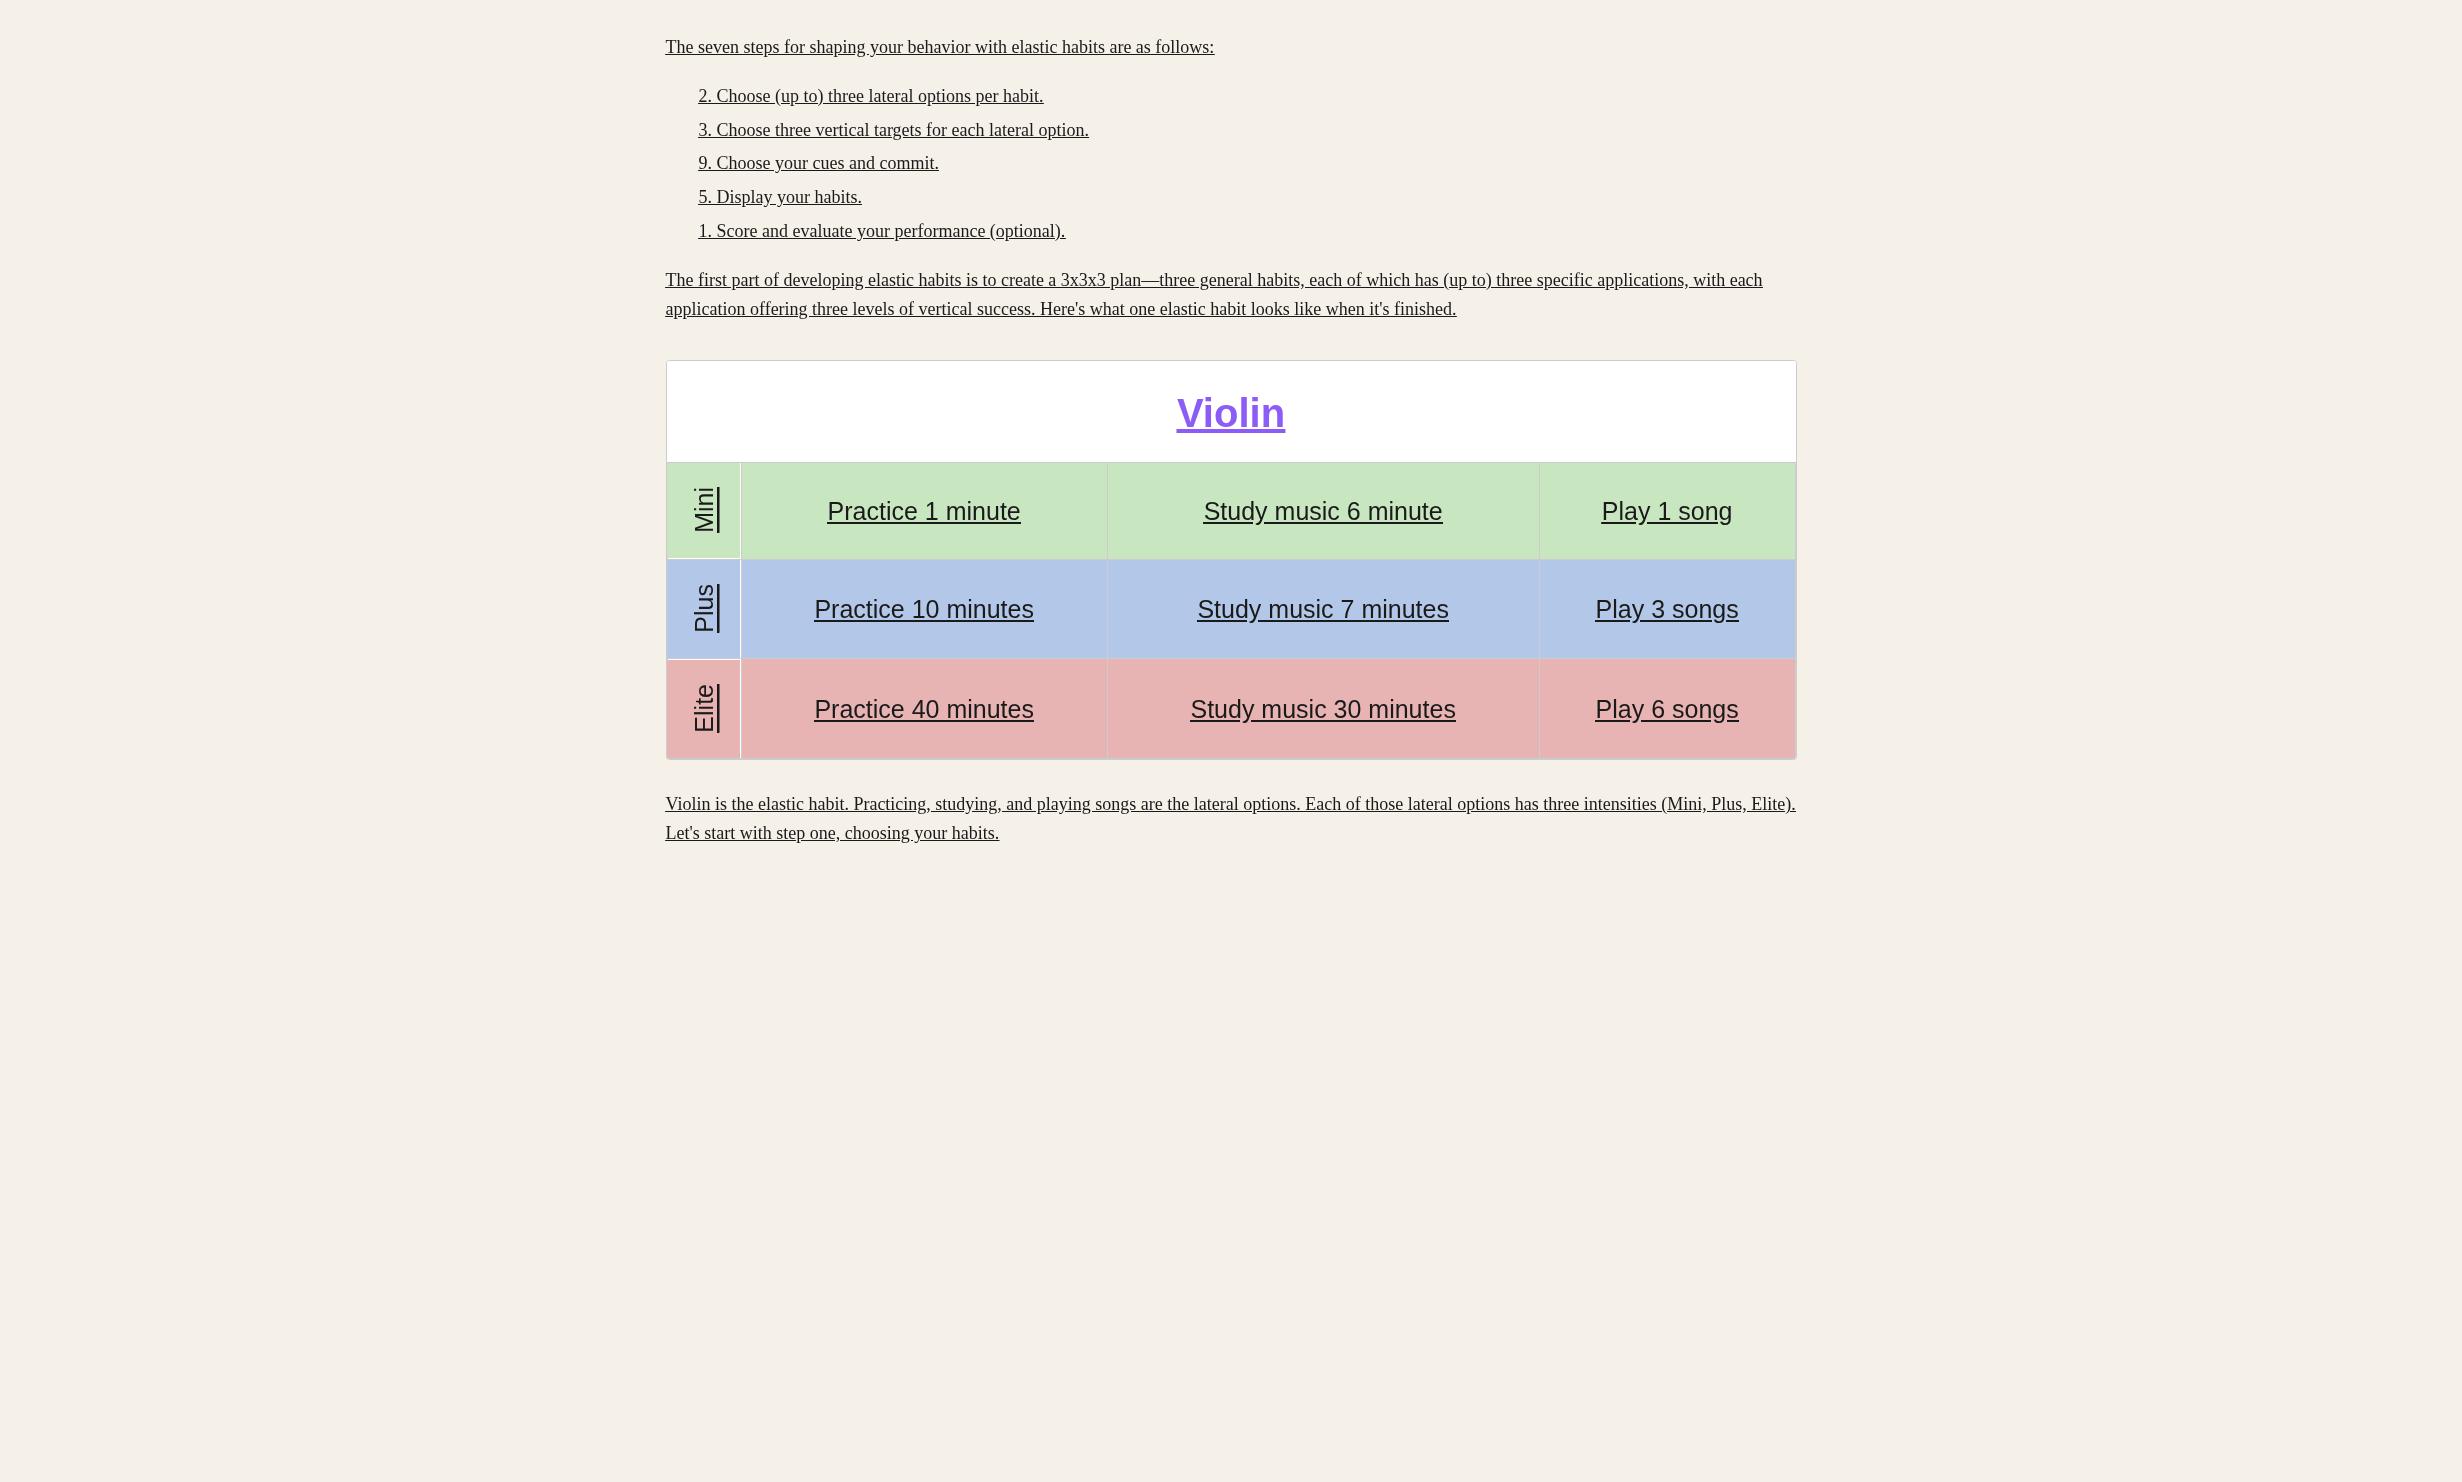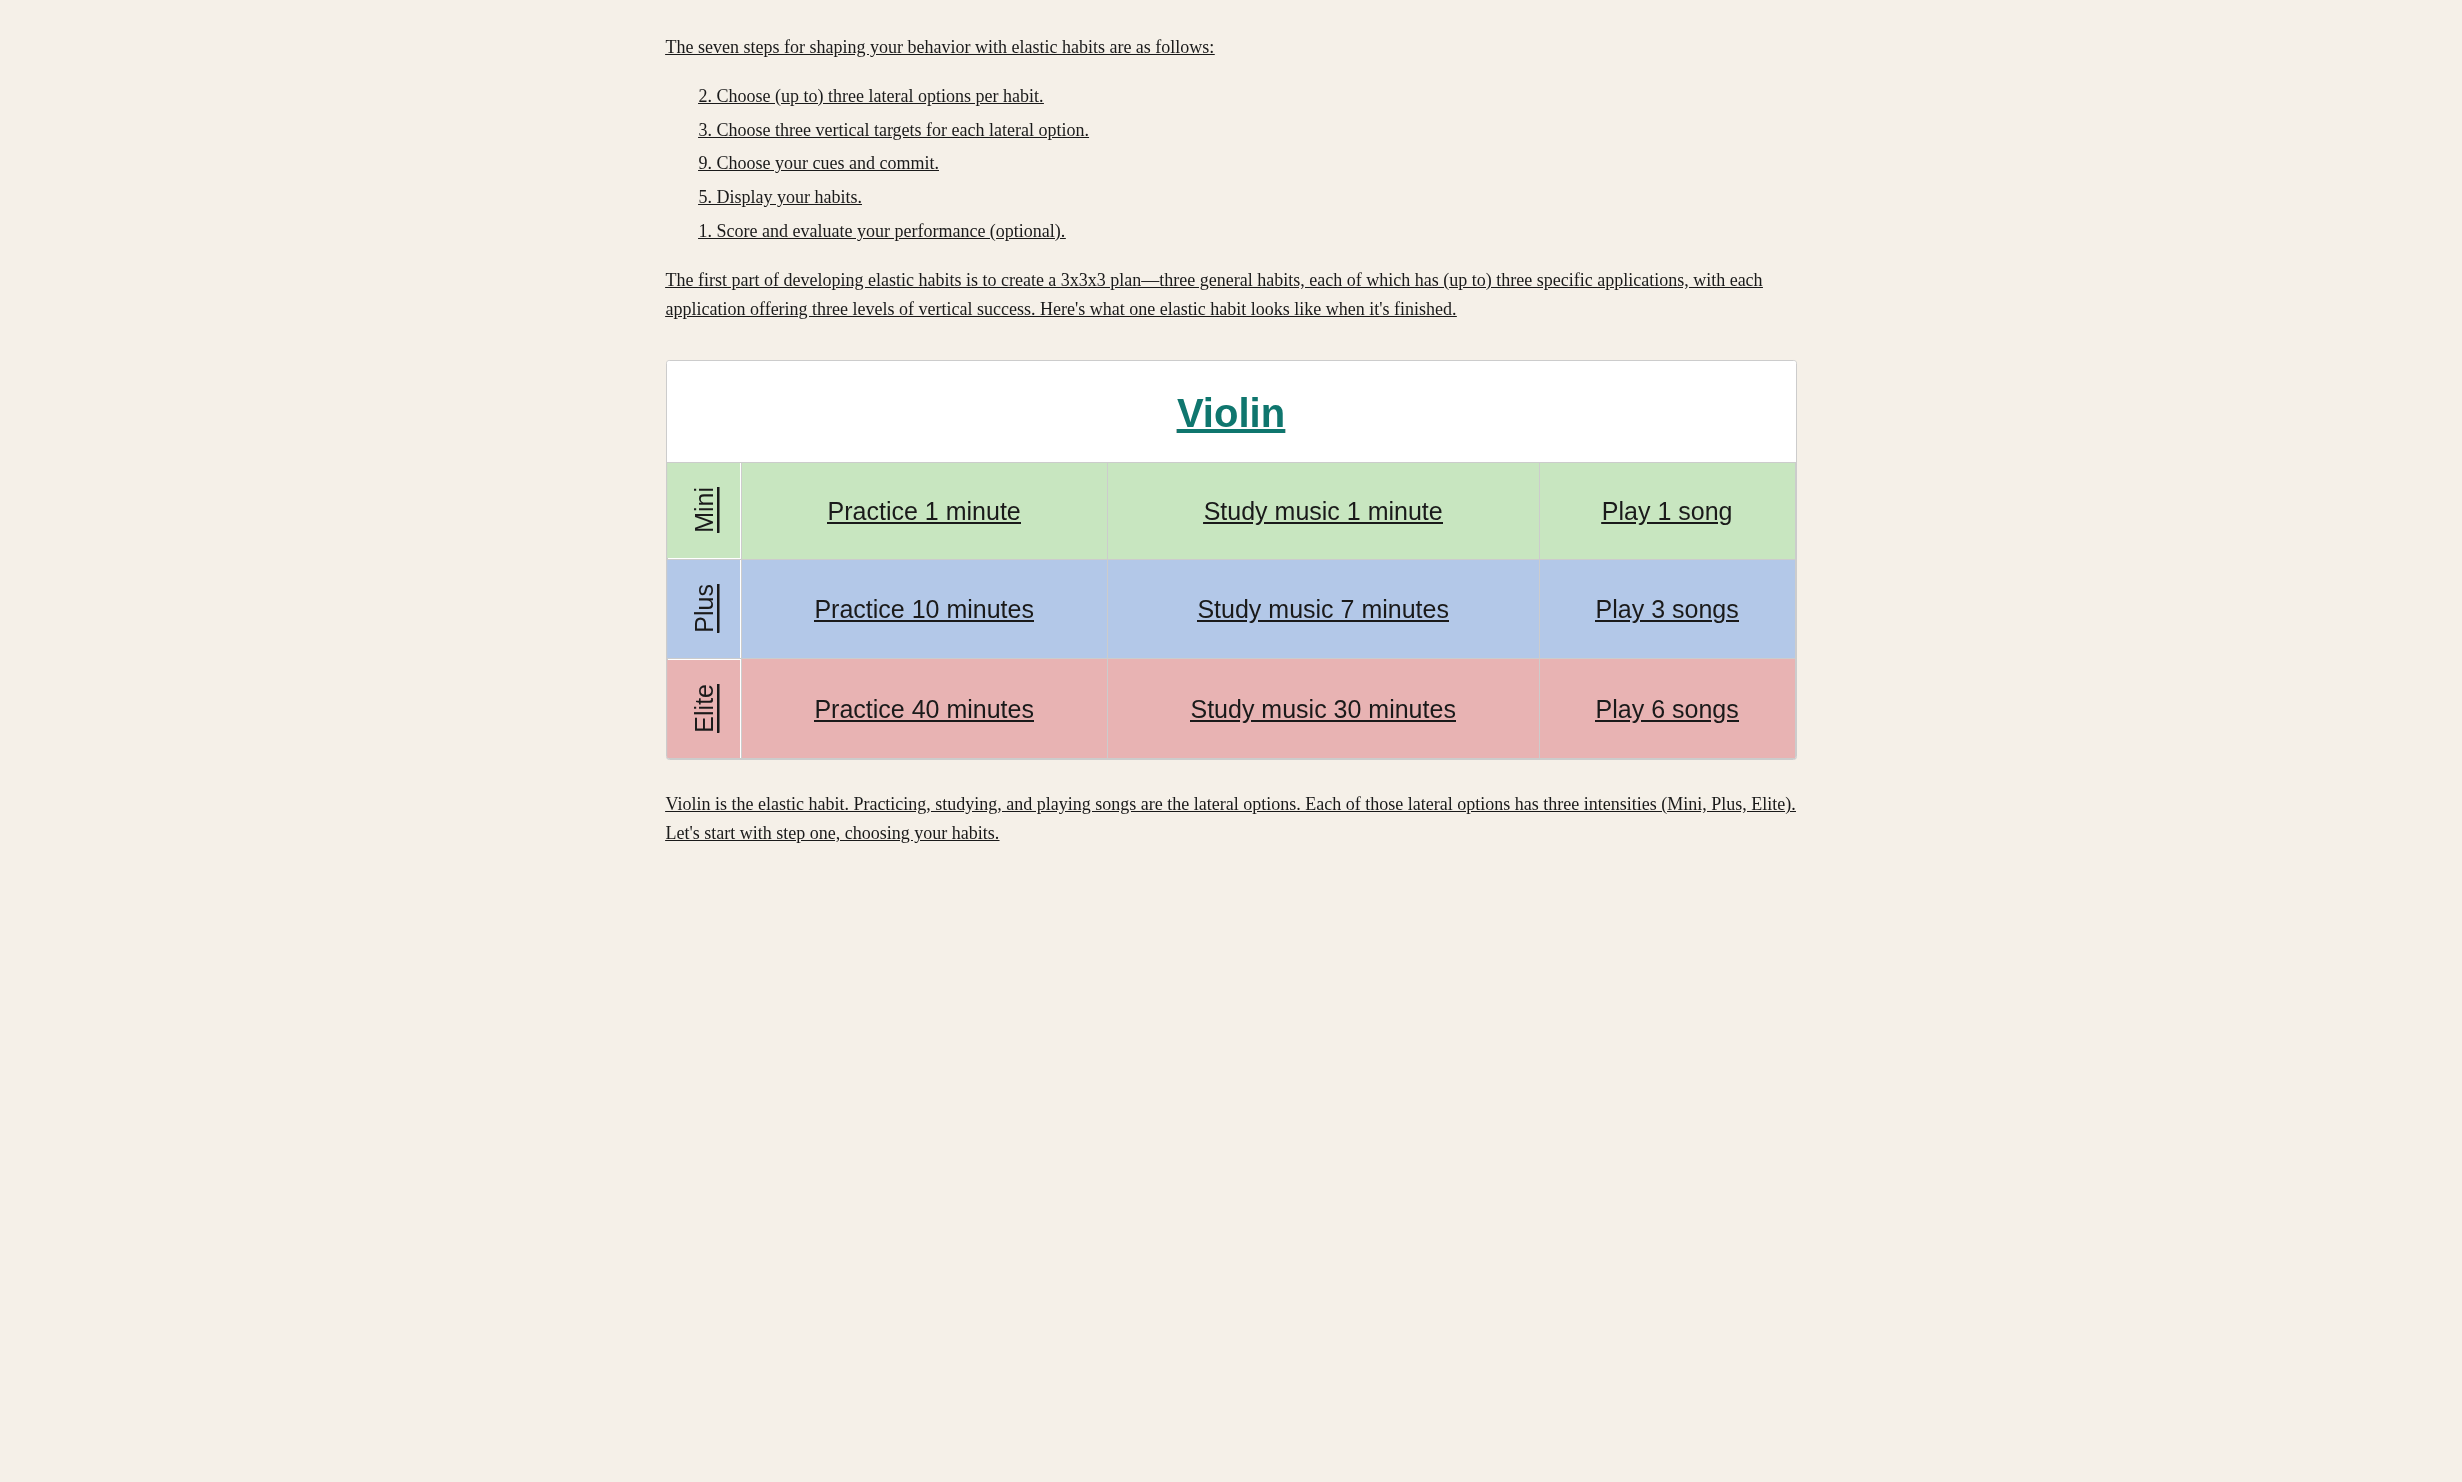--- a/index.html
+++ b/index.html
@@ -45,21 +45,21 @@
       overflow: hidden;
       margin-bottom: 30px;
     }
 
     .table-title {
       text-align: center;
       font-size: 40px;
       font-weight: 900;
       padding: 20px 0 16.6px 0;
       background-color: #ffffff;
-      color: #0f766e;
+      color: #8b5cf6;
       font-family: Arial, Helvetica, sans-serif;
     }
 
     .habit-table {
       width: 100%;
       border-collapse: collapse;
     }
 
     .habit-table td {
       border: 1.7px solid #cccccc;
@@ -114,21 +114,21 @@
 <p class="second-paragraph">The first part of developing elastic habits is to create a 3x3x3 plan—three general habits, each of which has (up to) three specific applications, with each application offering three levels of vertical success. Here's what one elastic habit looks like when it's finished.</p>
 
 <div class="table-container">
   <div class="table-title">Violin</div>
 
   <table class="habit-table">
     <tbody>
       <tr class="mini-row">
         <td class="row-label">Mini</td>
         <td>Practice 1 minute</td>
-        <td>Study music 1 minute</td>
+        <td>Study music 6 minute</td>
         <td>Play 1 song</td>
       </tr>
       <tr class="plus-row">
         <td class="row-label">Plus</td>
         <td>Practice 10 minutes</td>
         <td>Study music 7 minutes</td>
         <td>Play 3 songs</td>
       </tr>
       <tr class="elite-row">
         <td class="row-label">Elite</td>

